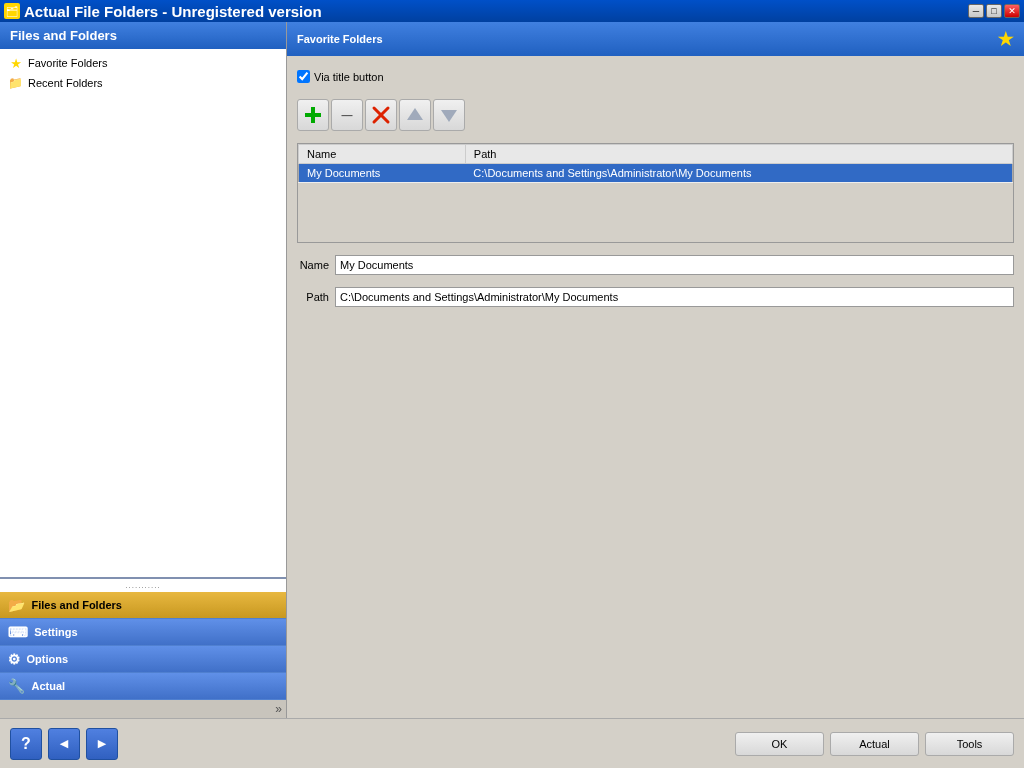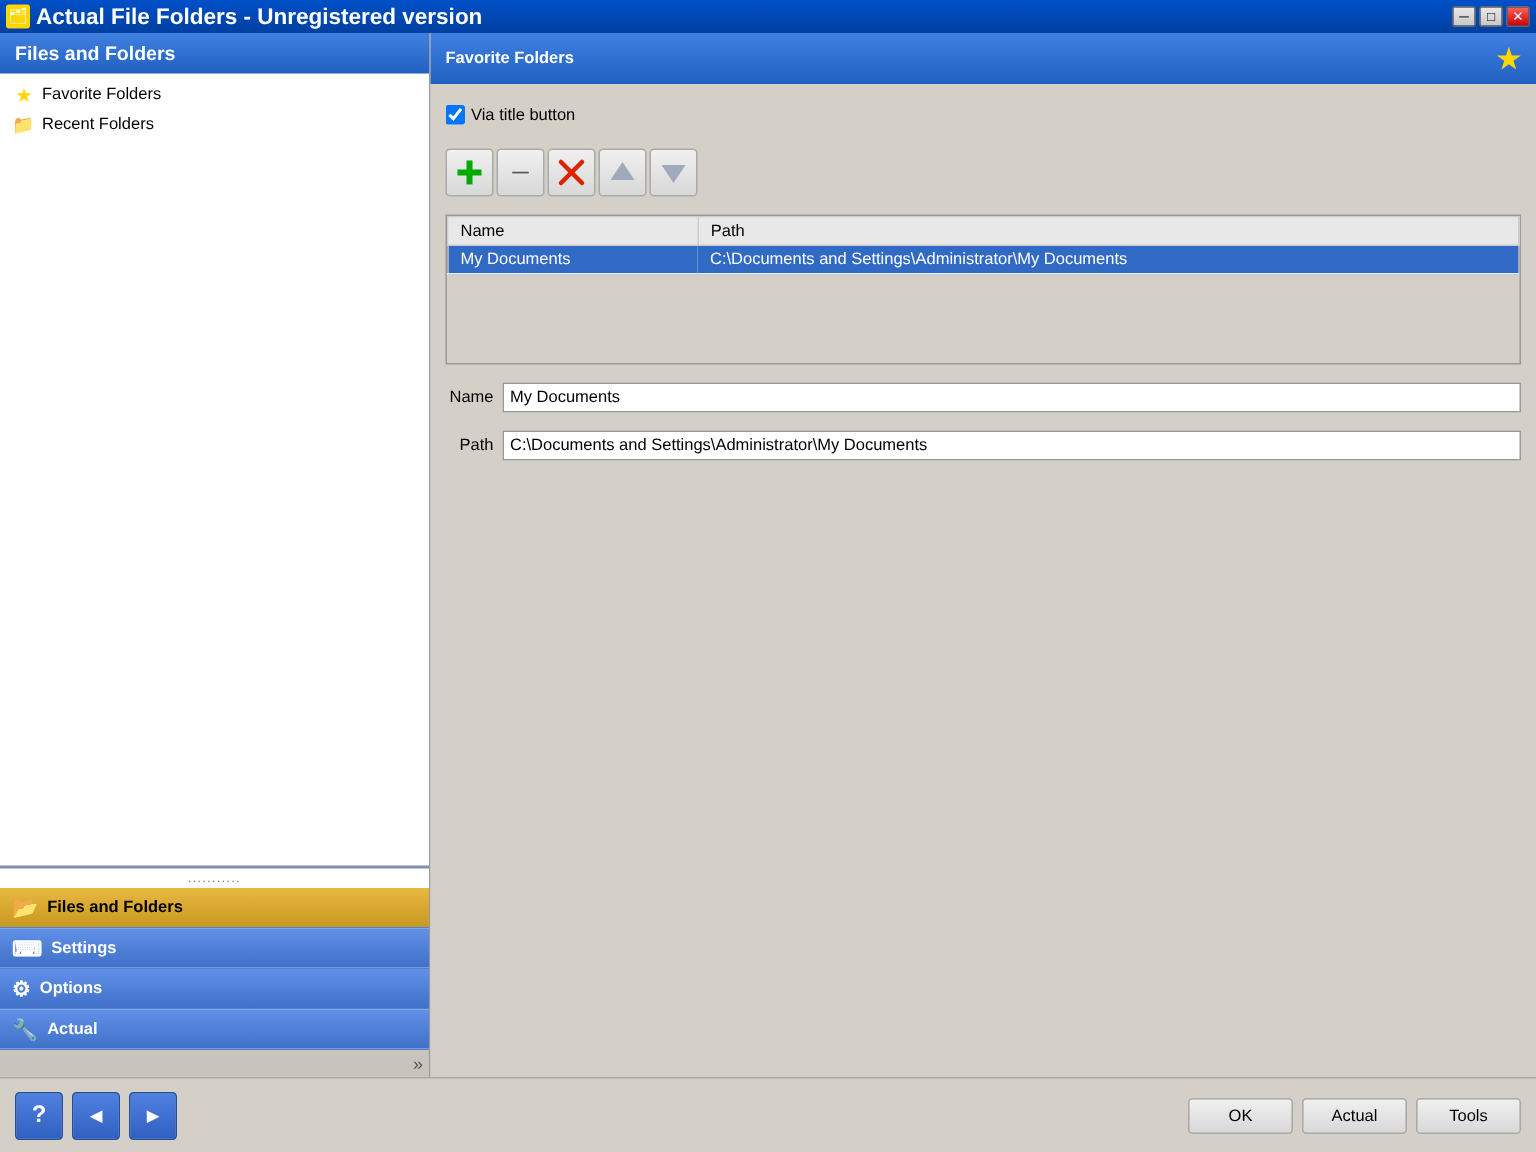--- a/index.html
+++ b/index.html
@@ -248,21 +248,21 @@
       width: 32px; height: 32px;
       background: linear-gradient(to bottom, #5080e0, #3060c0);
       border: 1px solid #2050a0;
       border-radius: 3px;
       display: flex; align-items: center; justify-content: center;
       cursor: pointer;
       color: white; font-size: 14px;
     }
     .bottom-right-buttons { display: flex; gap: 6px; }
     .dialog-btn {
-      width: 70px; height: 24px;
+      width: 89px; height: 24px;
       background: linear-gradient(to bottom, #f0f0f0, #d8d8d8);
       border: 1px solid #aaa;
       border-radius: 3px;
       cursor: pointer;
       font-size: 11px;
       display: flex; align-items: center; justify-content: center;
     }
   </style>
 </head>
 <body>

